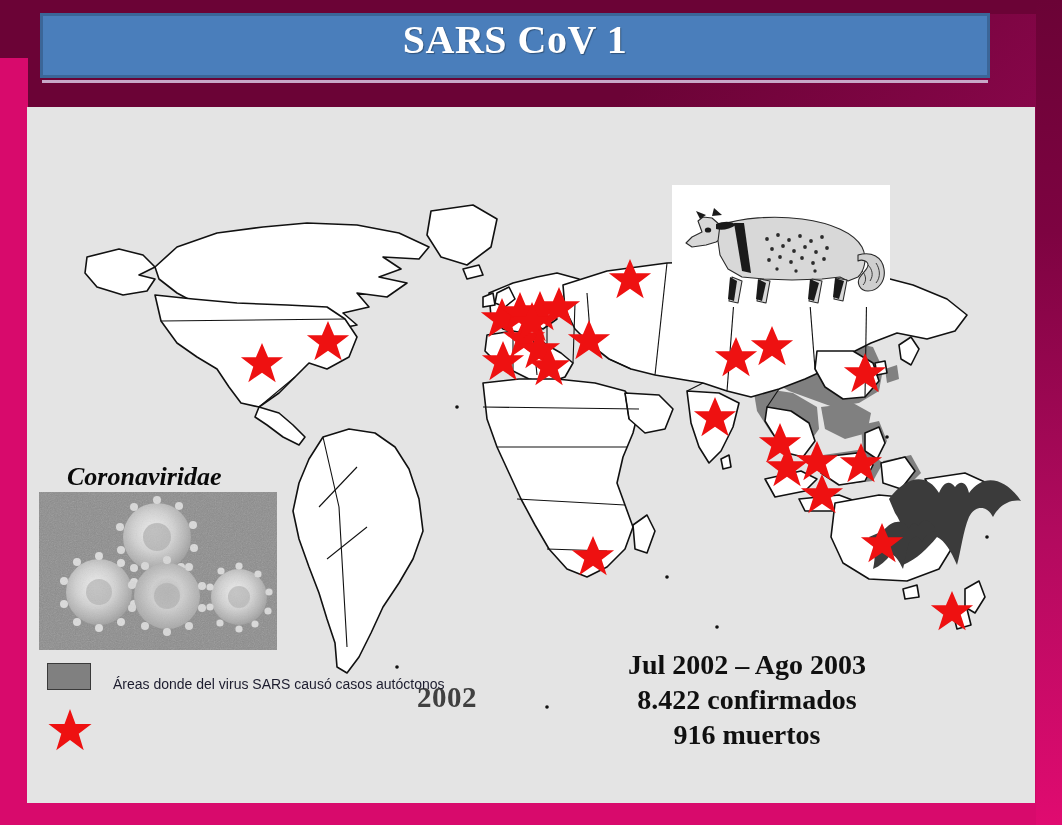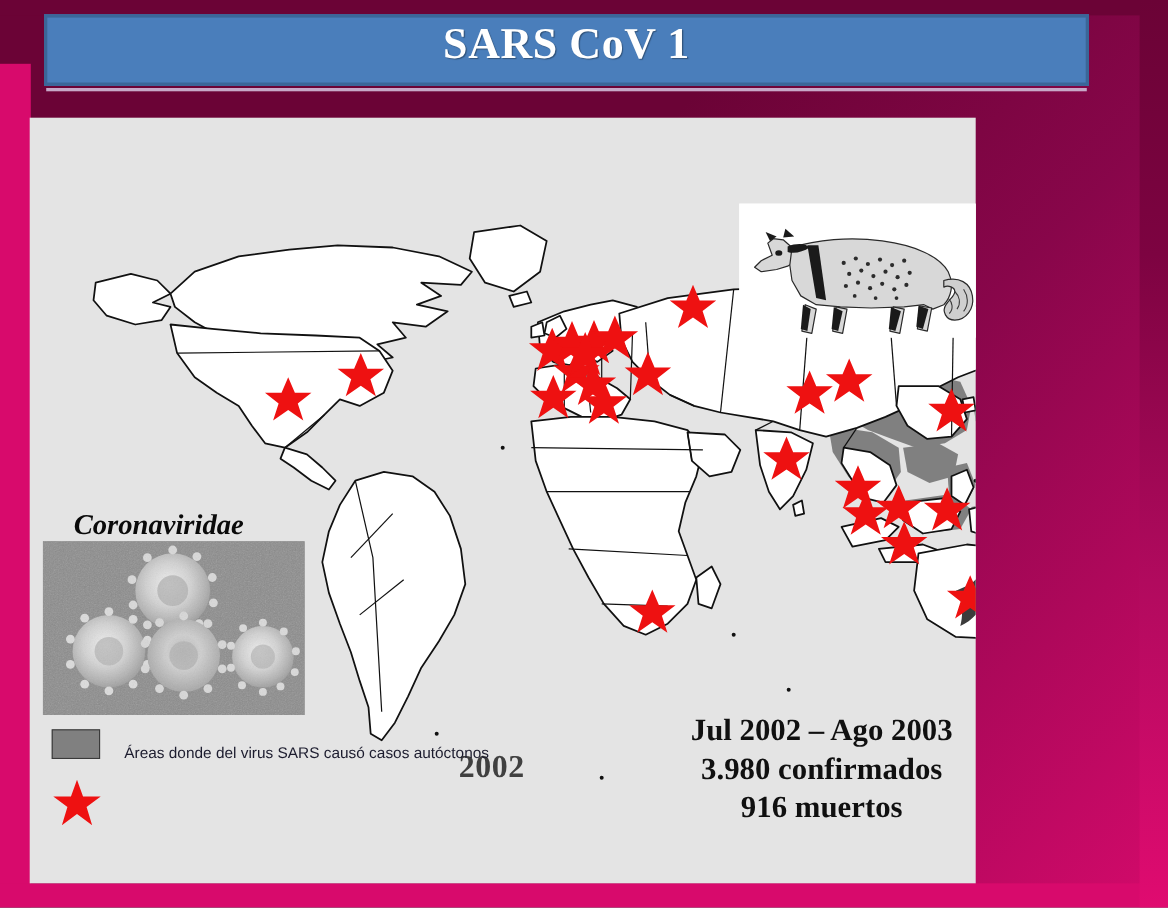--- a/index.html
+++ b/index.html
@@ -23,21 +23,21 @@
   #titlebar{position:absolute;left:40px;top:13px;width:950px;height:65px;
     background:#4a7ebb;border:3px solid #3b6698;box-sizing:border-box;
     display:flex;align-items:flex-start;justify-content:center;}
   #titlebar .ttl{color:#ffffff;font-size:40px;font-weight:bold;
     font-family:"Liberation Serif",serif;letter-spacing:.5px;
     text-shadow:1px 1px 1px rgba(0,0,0,.35);}
   #title-underline{position:absolute;left:42px;top:80px;width:946px;height:3px;
     background:#c8a8c8;}
 
   
-  #panel{position:absolute;left:27px;top:107px;width:860px;height:696px;
+  #panel{position:absolute;left:27px;top:107px;width:1008px;height:696px;
     background:#e4e4e4;overflow:hidden;}
 
   #mapwrap{position:absolute;left:0;top:0;width:1008px;height:696px;}
   #mapsvg{position:absolute;left:0;top:0;width:1008px;height:696px;}
 
   
   #civet{position:absolute;left:645px;top:78px;width:218px;height:122px;
     background:#ffffff;overflow:hidden;}
   #civetsvg{width:100%;height:100%;display:block;}
 
@@ -407,18 +407,18 @@
         <div class="legstar">
           <svg viewBox="0 0 100 96" width="46" height="44">
             <path d="M50 2 L62 35 L97 35 L69 56 L80 92 L50 70 L20 92 L31 56 L3 35 L38 35 Z" fill="#ee1111"></path>
           </svg>
         </div>
       </div>
     </div>
 
     <div id="stats">
       <div>Jul 2002 – Ago 2003</div>
-      <div>3.980 confirmados</div>
+      <div>8.422 confirmados</div>
       <div>916 muertos</div>
     </div>
 
   </div>
 </div>
 
 </body></html>

